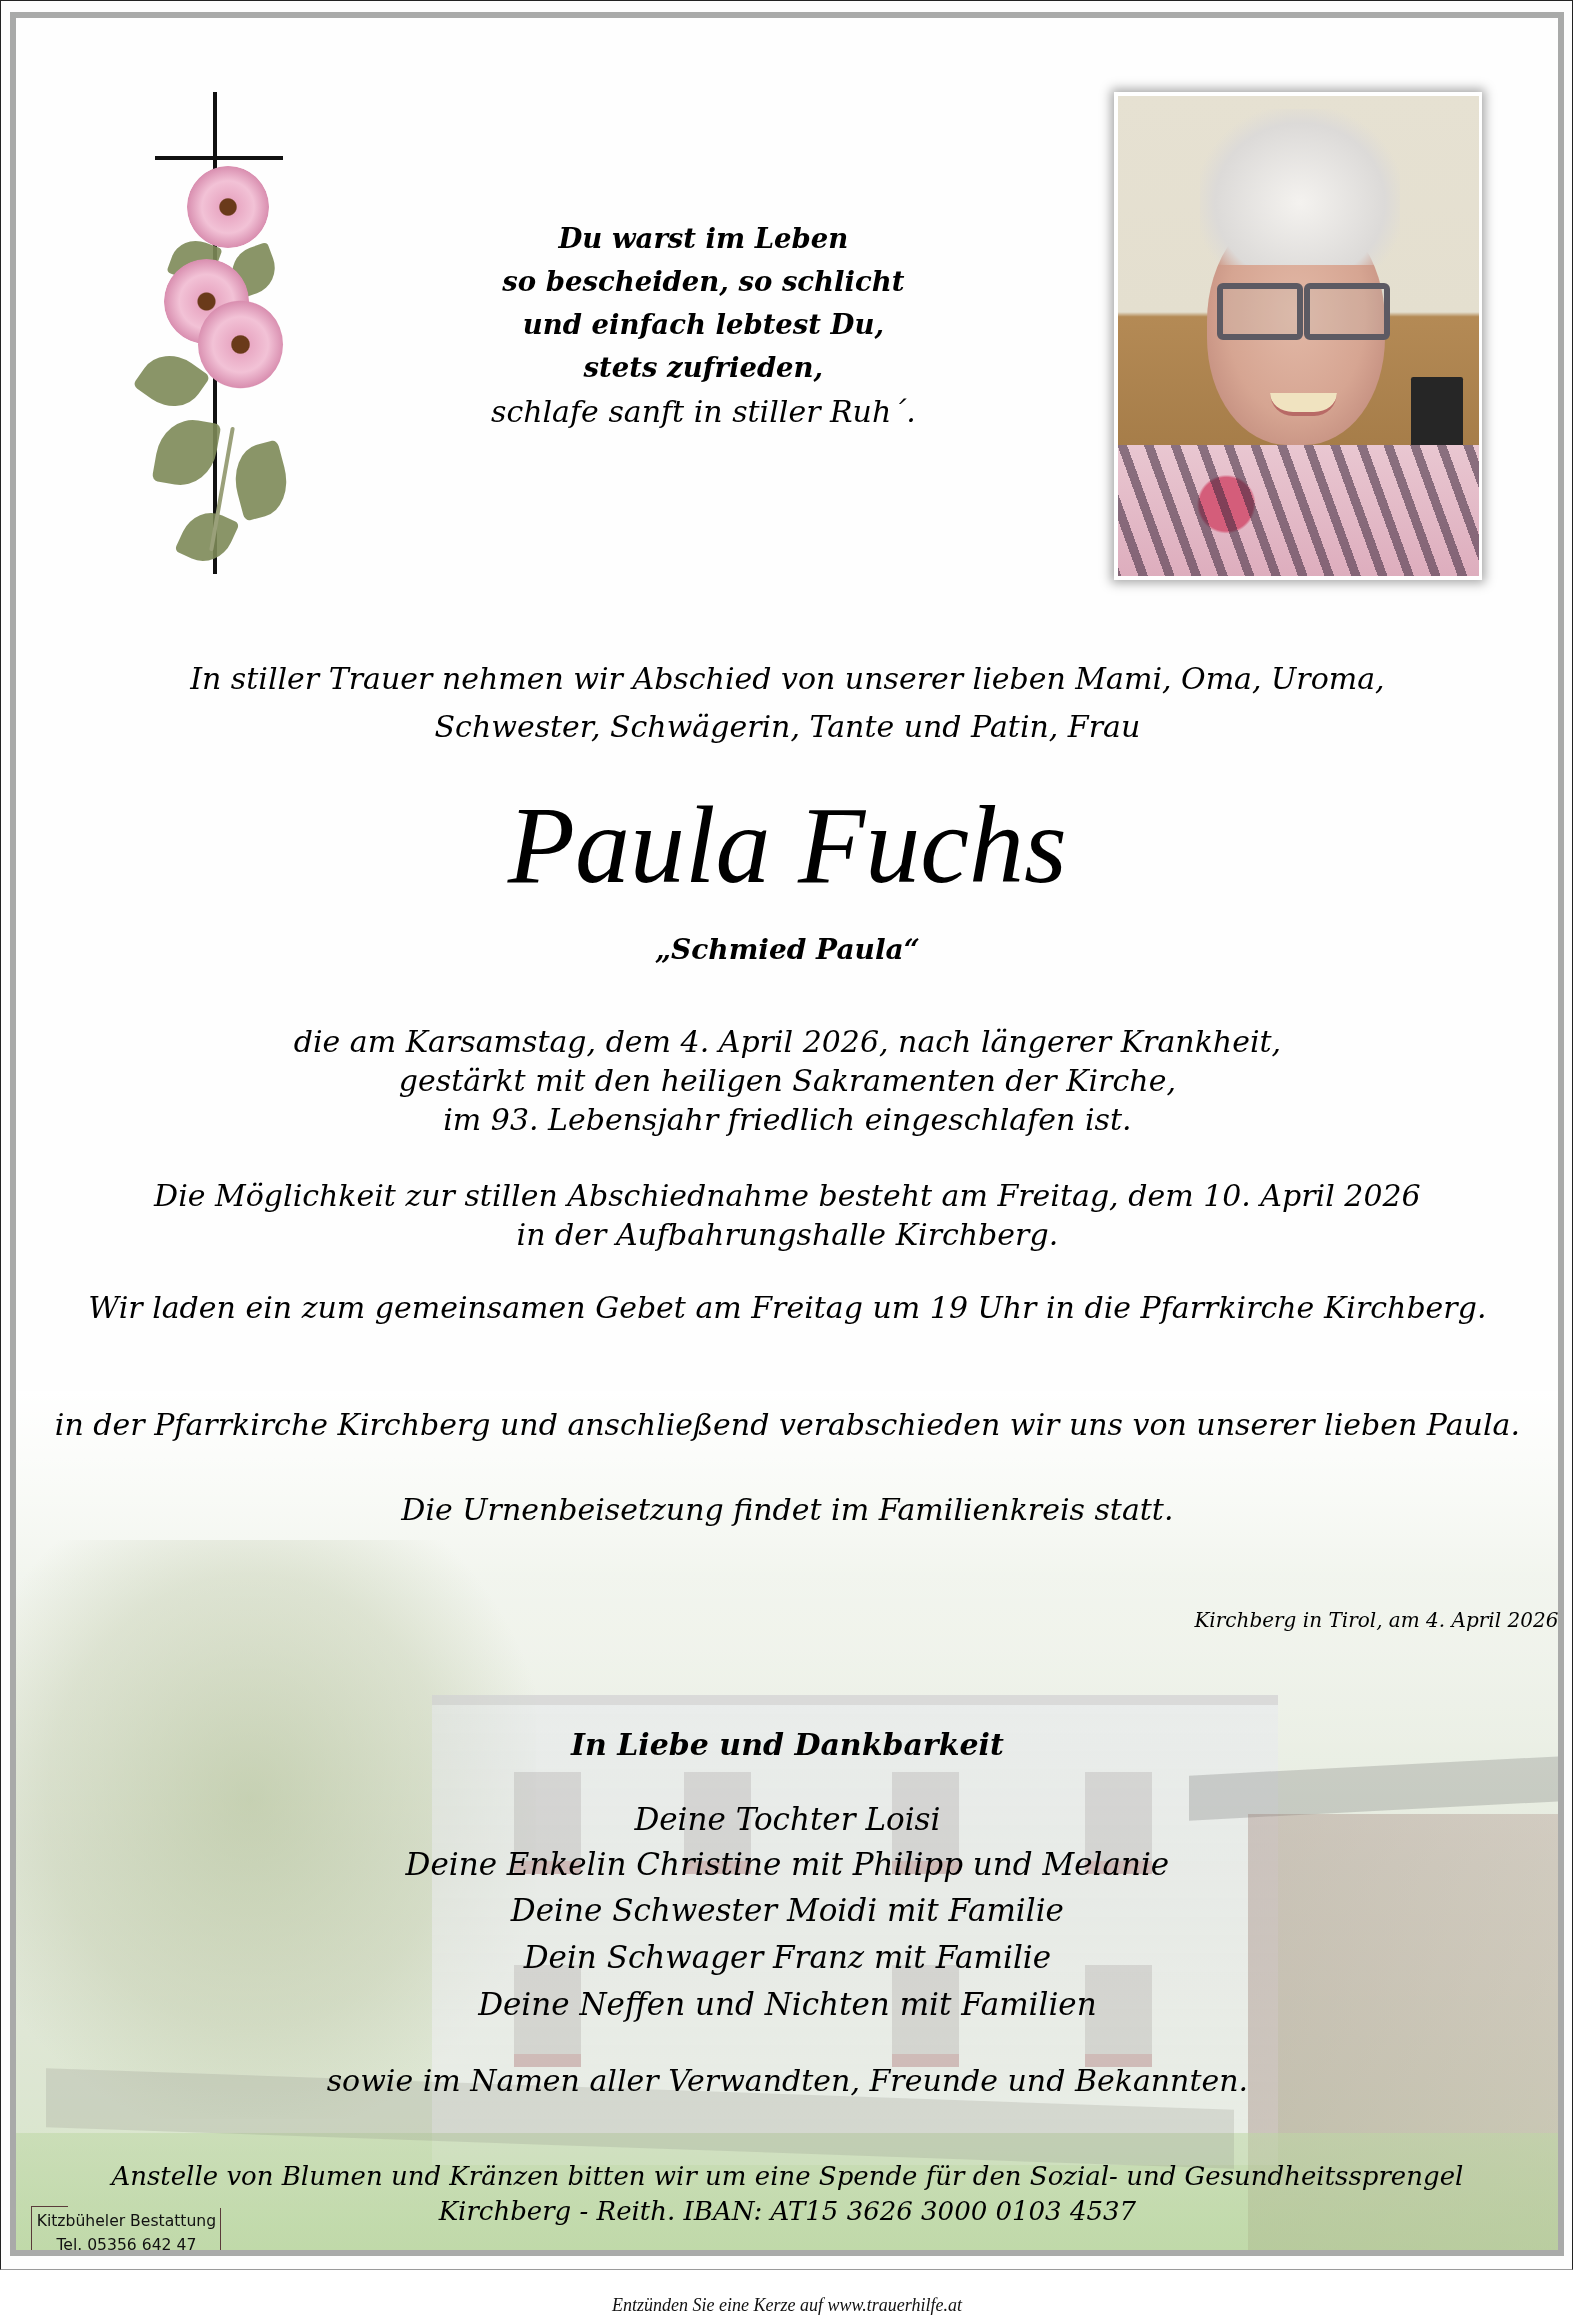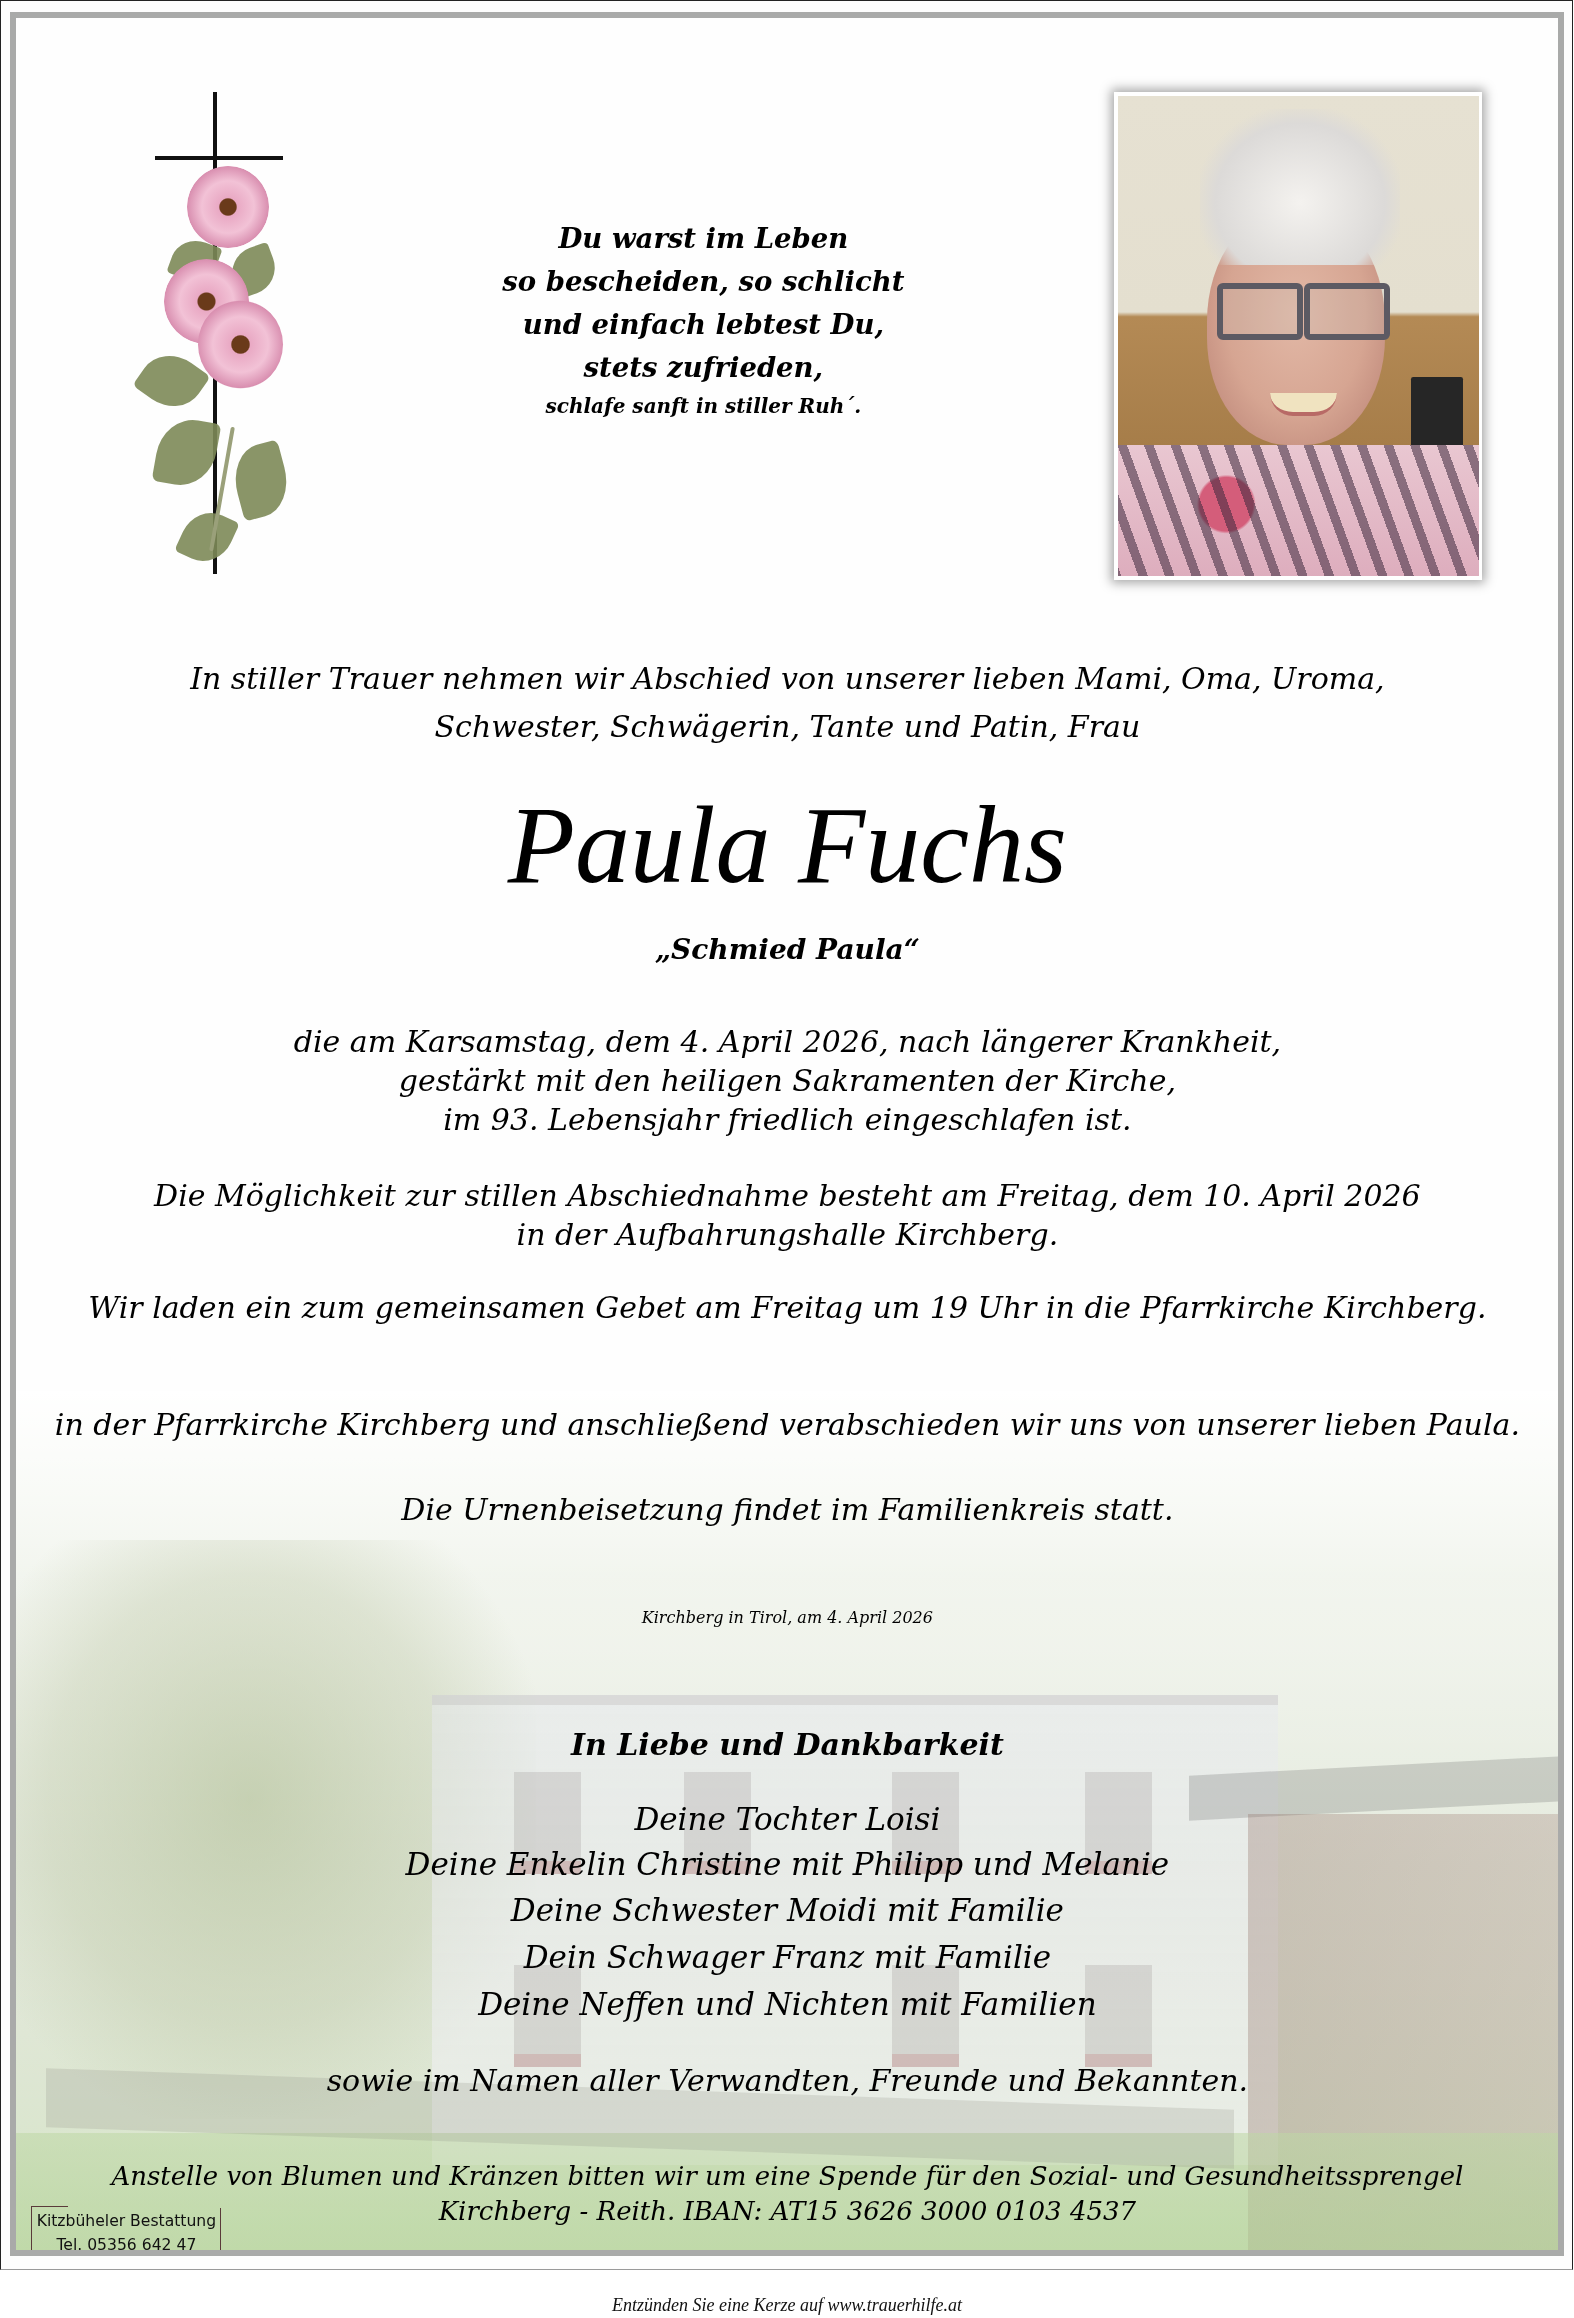--- a/index.html
+++ b/index.html
@@ -165,21 +165,21 @@
     <div class="flower" style="left:45px;top:74px;width:82px;height:82px;"></div>
     <div class="flower" style="left:22px;top:167px;width:85px;height:85px;"></div>
     <div class="flower" style="left:56px;top:208px;width:85px;height:89px;"></div>
   </div>
 
   <div>
     <div class="line" style="top:204px;font-size:27.5px;font-weight:bold;width:auto;left:453px;width:468px;">Du warst im Leben</div>
     <div class="line" style="top:247px;font-size:27.5px;font-weight:bold;left:453px;width:468px;">so bescheiden, so schlicht</div>
     <div class="line" style="top:290px;font-size:27.5px;font-weight:bold;left:453px;width:468px;">und einfach lebtest Du,</div>
     <div class="line" style="top:333px;font-size:27.5px;font-weight:bold;left:453px;width:468px;">stets zufrieden,</div>
-    <div class="line" style="top:376px;font-size:20px;font-weight:bold;left:453px;width:468px;">schlafe sanft in stiller Ruh´.</div>
+    <div class="line" style="top:376px;font-size:30px;font-weight:normal;left:453px;width:468px;">schlafe sanft in stiller Ruh´.</div>
   </div>
 
   <div class="photo-frame" style="left:1098px;top:74px;">
     <div class="photo" title="Portrait photo of Paula Fuchs">
       <div class="switch"></div>
       <div class="face"></div>
       <div class="hair"></div>
       <div class="lens-l"></div>
       <div class="lens-r"></div>
       <div class="smile"></div>
@@ -199,21 +199,21 @@
 
   <div class="line" style="top:1160px;font-size:30px;">Die Möglichkeit zur stillen Abschiednahme besteht am Freitag, dem 10. April 2026</div>
   <div class="line" style="top:1199px;font-size:30px;">in der Aufbahrungshalle Kirchberg.</div>
 
   <div class="line" style="top:1272px;font-size:30px;">Wir laden ein zum gemeinsamen Gebet am Freitag um 19 Uhr in die Pfarrkirche Kirchberg.</div>
 
   <div class="line" style="top:1389px;font-size:30px;text-align:center;">in der Pfarrkirche Kirchberg und anschließend verabschieden wir uns von unserer lieben Paula.</div>
 
   <div class="line" style="top:1474px;font-size:30px;">Die Urnenbeisetzung findet im Familienkreis statt.</div>
 
-  <div class="line" style="top:1590px;font-size:16px;">Kirchberg in Tirol, am 4. April 2026</div>
+  <div class="line" style="top:1590px;font-size:20px;text-align:right;">Kirchberg in Tirol, am 4. April 2026</div>
 
   <div class="line" style="top:1709px;font-size:30px;font-weight:bold;">In Liebe und Dankbarkeit</div>
   <div class="line" style="top:1783px;font-size:31px;">Deine Tochter Loisi</div>
   <div class="line" style="top:1828px;font-size:31px;">Deine Enkelin Christine mit Philipp und Melanie</div>
   <div class="line" style="top:1874px;font-size:31px;">Deine Schwester Moidi mit Familie</div>
   <div class="line" style="top:1921px;font-size:31px;">Dein Schwager Franz mit Familie</div>
   <div class="line" style="top:1968px;font-size:31px;">Deine Neffen und Nichten mit Familien</div>
   <div class="line" style="top:2045px;font-size:30px;">sowie im Namen aller Verwandten, Freunde und Bekannten.</div>
 
   <div class="line" style="top:2143px;font-size:26px;">Anstelle von Blumen und Kränzen bitten wir um eine Spende für den Sozial- und Gesundheitssprengel</div>

